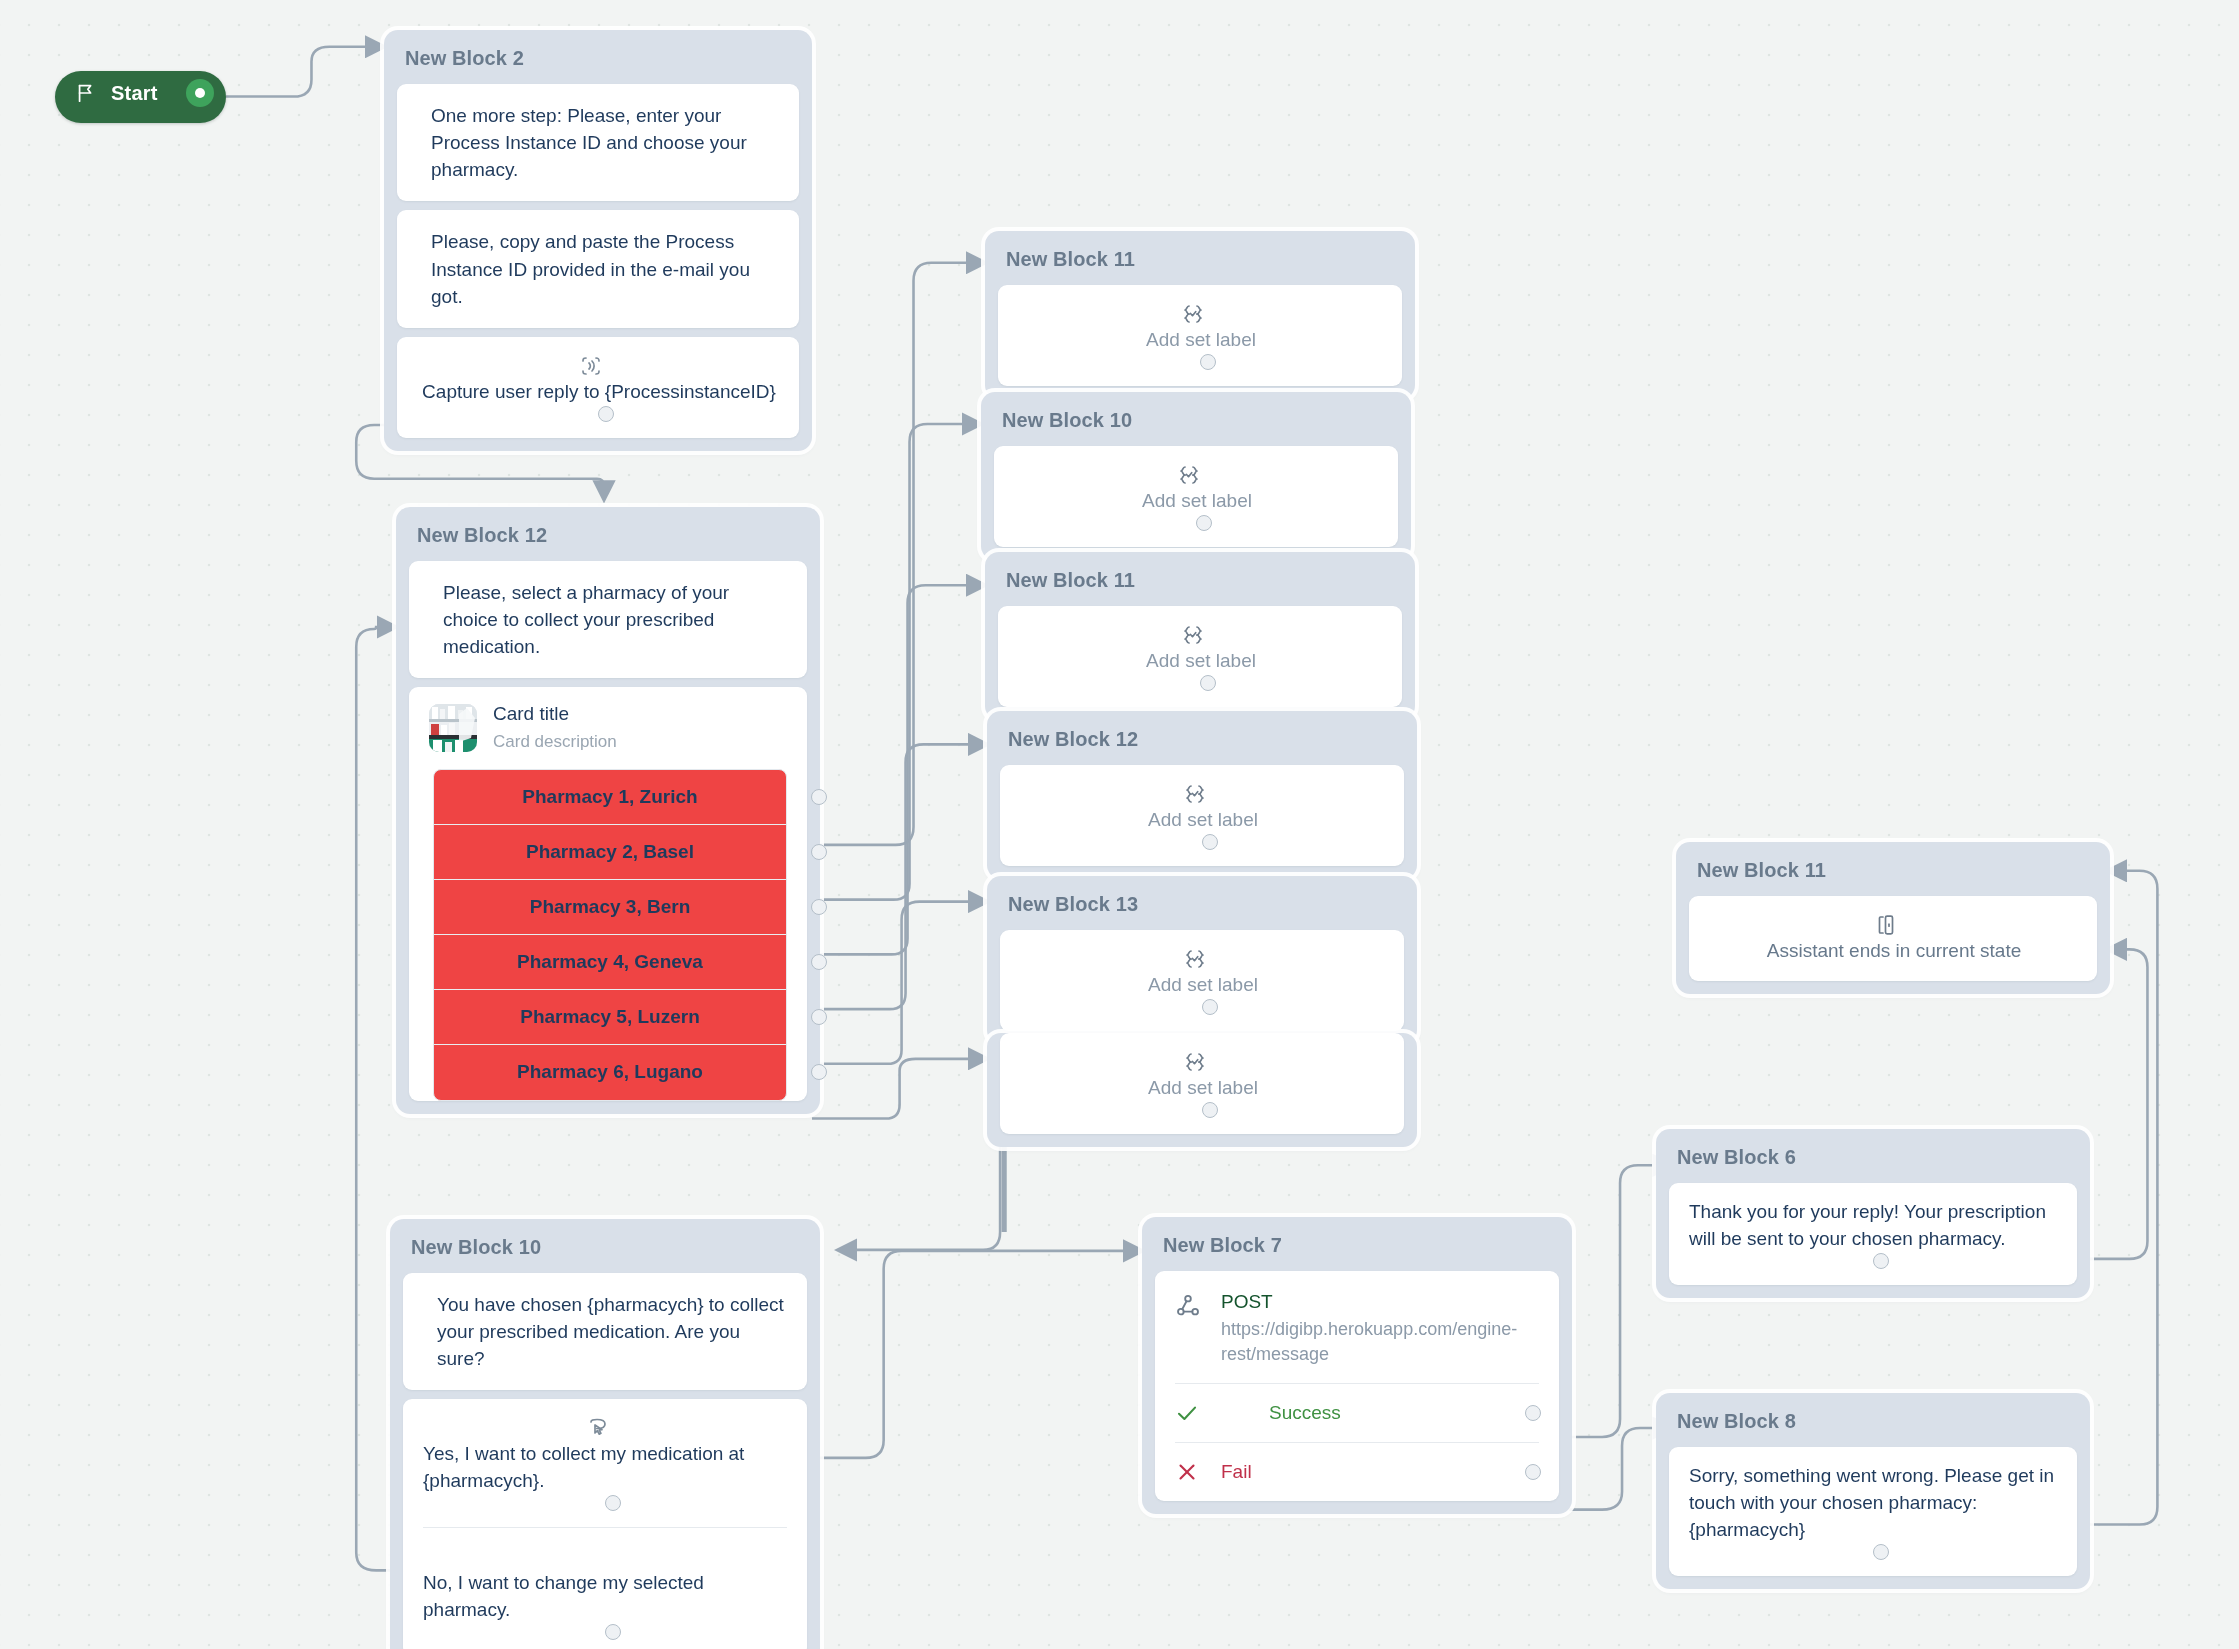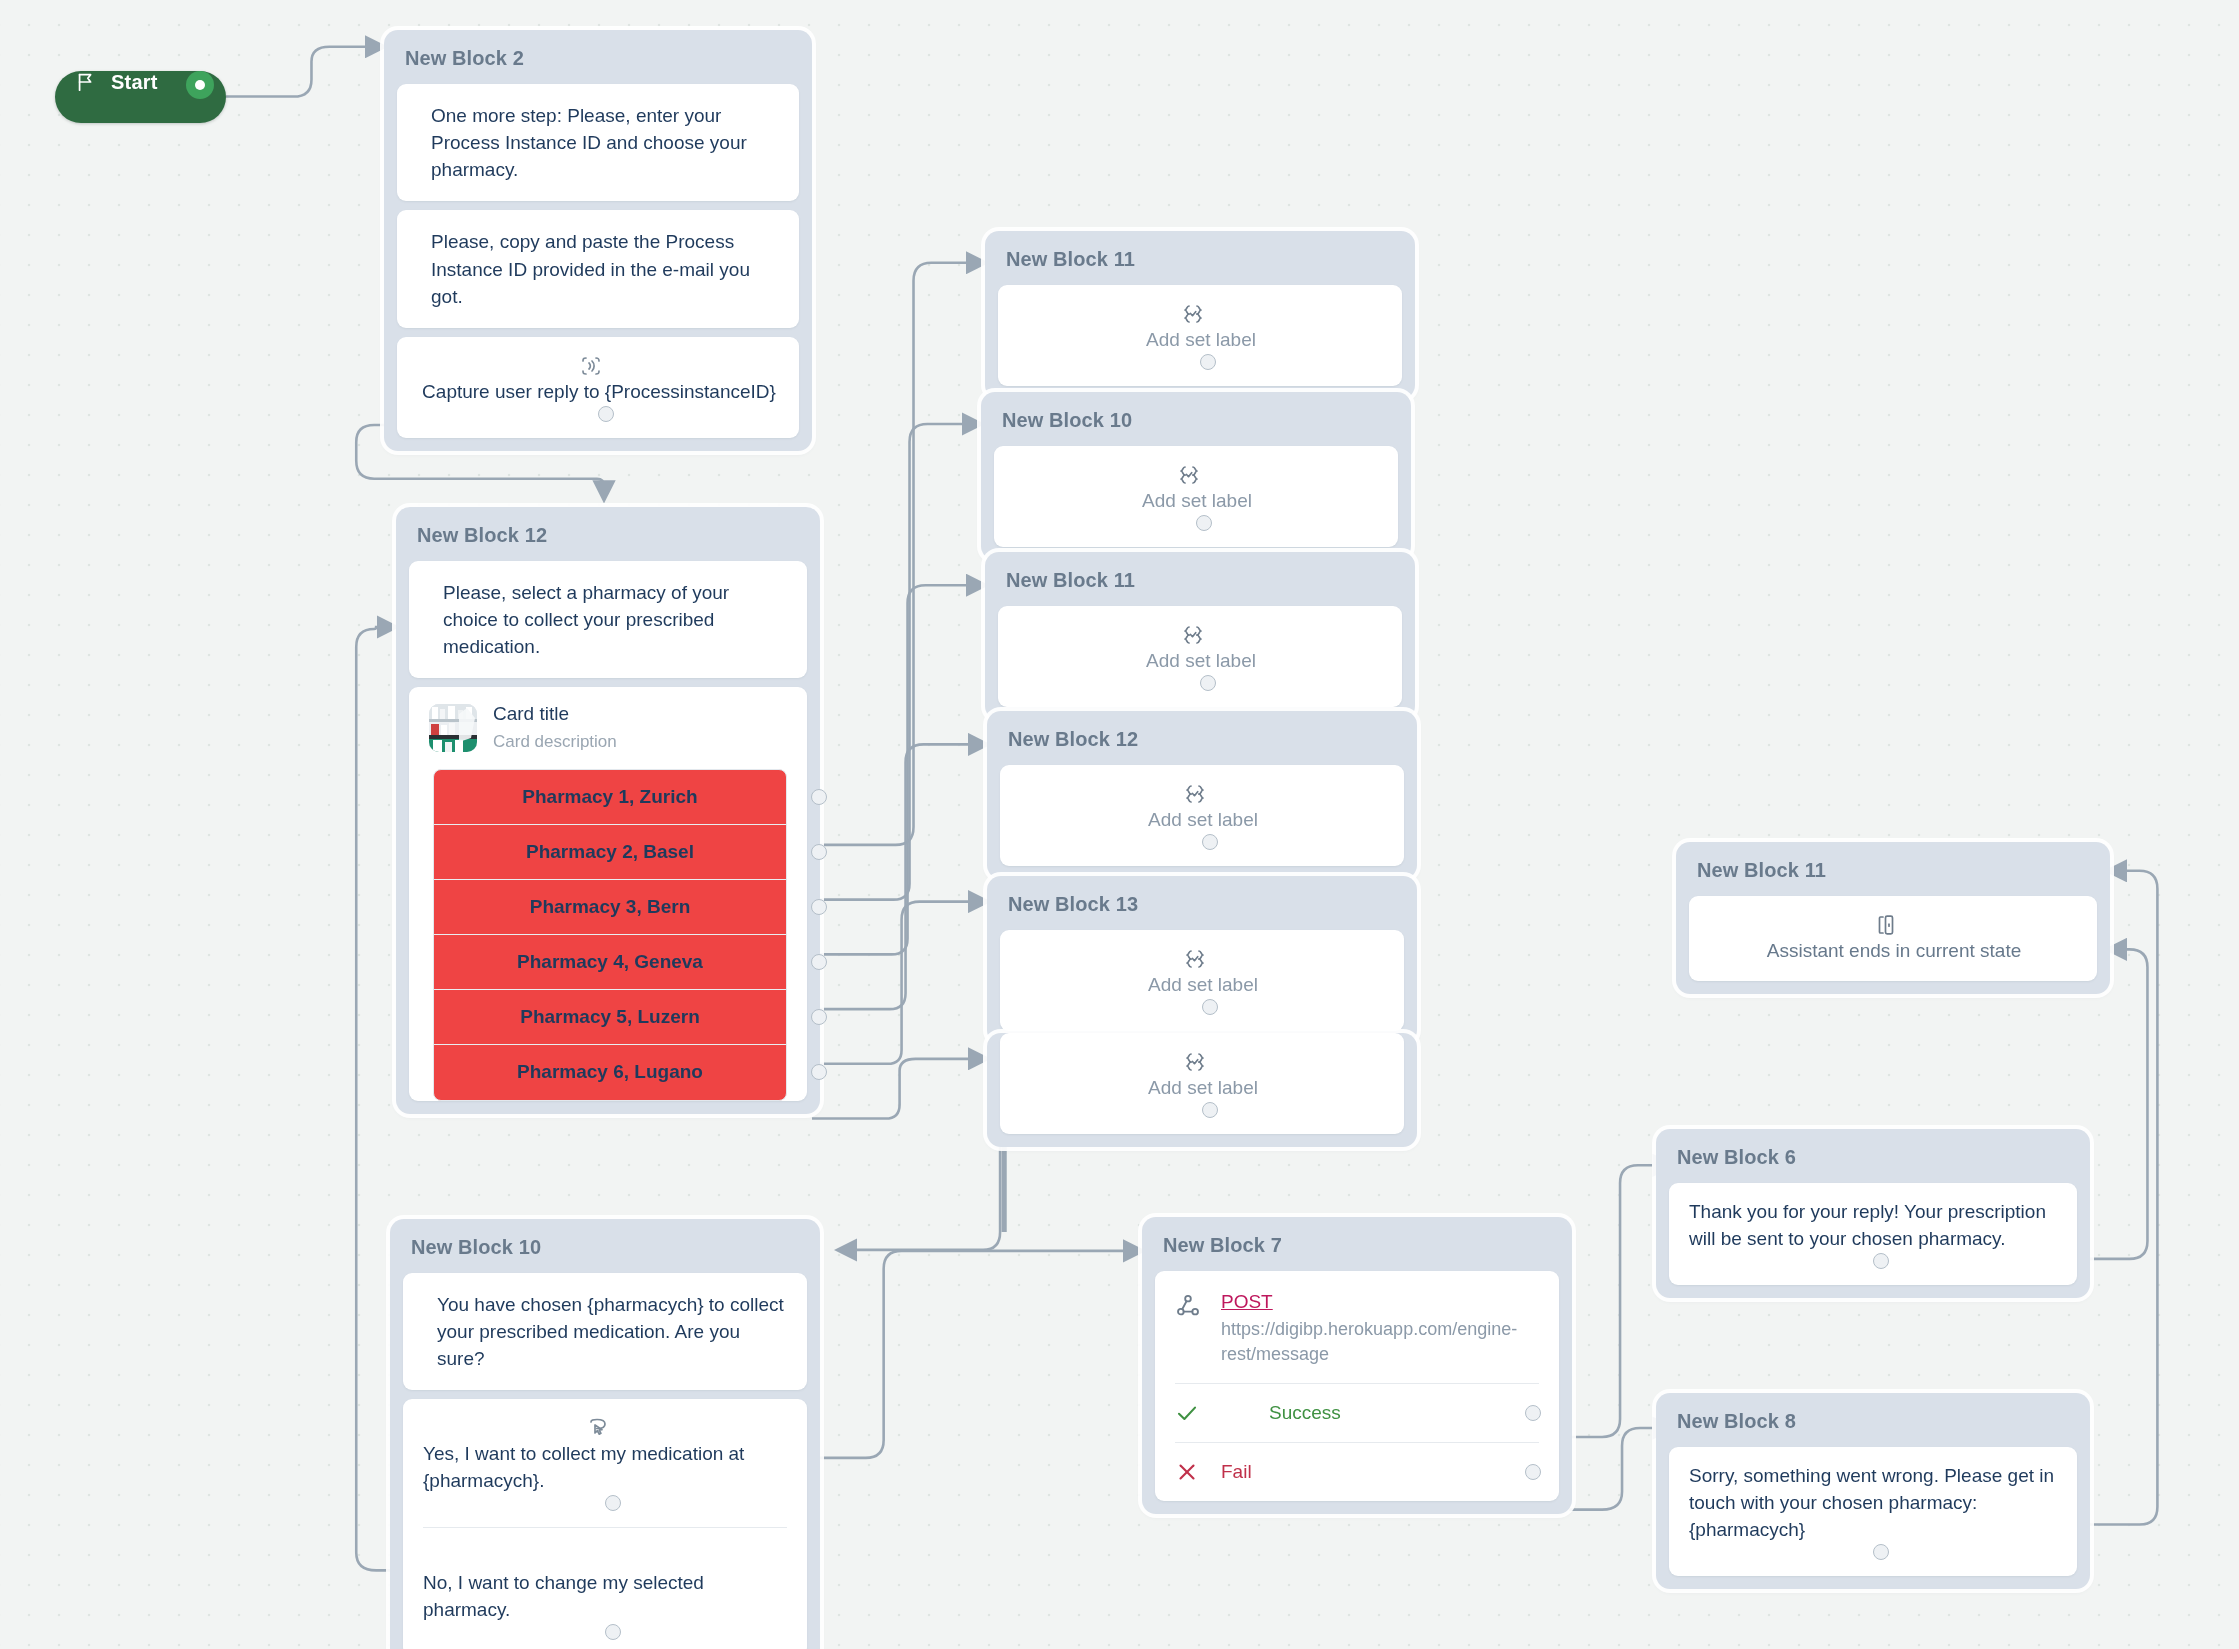--- a/index.html
+++ b/index.html
@@ -27,21 +27,21 @@
   .edge { fill: none; stroke: #9aa7b4; stroke-width: 2.6; }
   .edge-arrow { fill: #9aa7b4; }
 
   
   .start-node {
     position: absolute;
     left: 55px; top: 71px;
     width: 171px; height: 52px;
     background: #2f6b41;
     border-radius: 26px;
-    display: flex; 
+    display: flex; align-items: center;
     padding: 0 12px 8px 20px;
     z-index: 4;
     box-shadow: 0 1px 3px rgba(40,60,50,.25);
   }
   .start-flag { width: 22px; height: 22px; flex: 0 0 22px; }
   .start-label {
     color: #ffffff; font-size: 20px; font-weight: 700;
     margin-left: 14px; margin-right: auto; letter-spacing: 0.2px;
   }
   .start-port {
@@ -124,21 +124,21 @@
     display: flex; align-items: center; justify-content: center;
     height: 55px; font-size: 19px; font-weight: 700; color: #1f3a5c;
     border-bottom: 1px solid #e9edf1; position: relative;
   }
   .opt:last-child { border-bottom: none; }
   .opt .port { position: absolute; right: -41px; margin-left: 0; }
 
   
   .http-head { display: flex; padding: 20px 20px 16px 20px; }
   .http-icon { flex: 0 0 30px; margin-right: 16px; padding-top: 2px; }
-  .http-method { font-size: 19px; color: #be185d; font-weight: 400; text-decoration: underline; }
+  .http-method { font-size: 19px; color: #14532d; font-weight: 400; }
   .http-url { font-size: 18px; color: #8b99a8; line-height: 1.4; margin-top: 4px; word-break: break-word; }
   .status-row { display: flex; align-items: center; padding: 14px 18px 14px 20px; min-height: 58px; }
   .status-ico { flex: 0 0 30px; margin-right: 16px; display:flex; align-items:center; }
   .status-label { font-size: 19px; flex: 1 1 auto; }
   .ok  { color: #3f9142; margin-left: 48px; }
   .bad { color: #c0304a; }
 </style>
 </head>
 <body>
 

